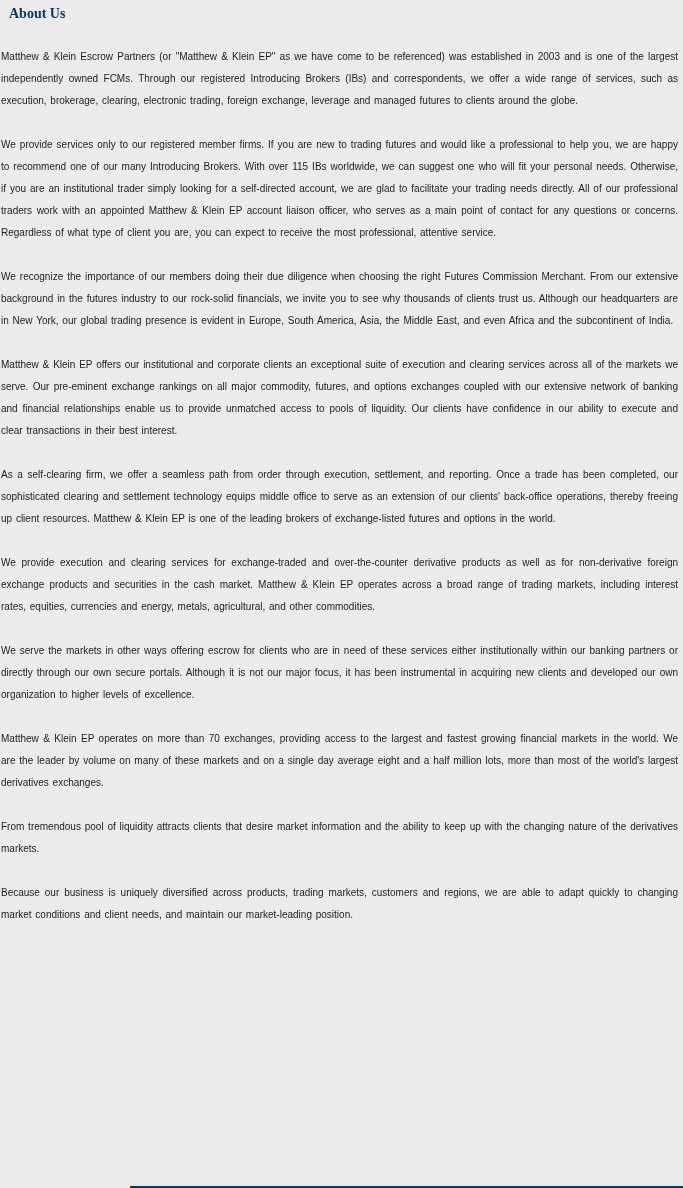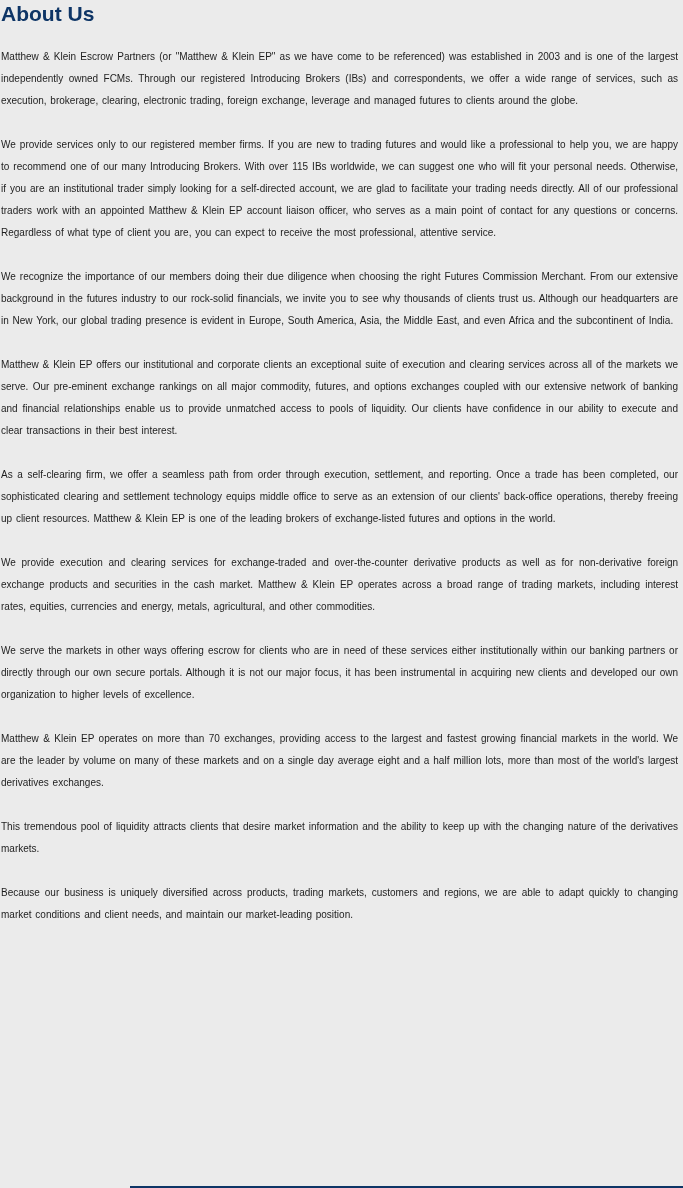--- a/index.html
+++ b/index.html
@@ -14,27 +14,28 @@
     position: relative;
   }
   .page {
     font-family: "Liberation Sans", sans-serif;
     color: var(--text, #1d1d1d);
     width: 683px;
     box-sizing: border-box;
     padding: 0 1px 0 1px;
   }
   .page-title {
-    font-size: 21px;
+    font-size: 14px;
     line-height: 24px;
     font-weight: bold;
     color: var(--heading, #0e3566);
-    margin: 0 0 20px 0;
+    margin: 0 0 20px 8px;
     padding-top: 2px;
     letter-spacing: 0;
+    font-family: Liberation Serif, serif;
   }
   .paragraphs p {
     font-size: 10px;
     line-height: 22px;
     text-align: justify;
     margin: 0 4px 22px 0;
     word-spacing: 1px;
   }
   .footer-line {
     position: absolute;
@@ -63,20 +64,20 @@
 
       <p>As a self-clearing firm, we offer a seamless path from order through execution, settlement, and reporting. Once a trade has been completed, our sophisticated clearing and settlement technology equips middle office to serve as an extension of our clients' back-office operations, thereby freeing up client resources. Matthew &amp; Klein EP is one of the leading brokers of exchange-listed futures and options in the world.</p>
 
       <p>We provide execution and clearing services for exchange-traded and over-the-counter derivative products as well as for non-derivative foreign exchange products and securities in the cash market. Matthew &amp; Klein EP operates across a broad range of trading markets, including interest rates, equities, currencies and energy, metals, agricultural, and other commodities.</p>
 
 
       <p>We serve the markets in other ways offering escrow for clients who are in need of these services either institutionally within our banking partners or directly through our own secure portals. Although it is not our major focus, it has been instrumental in acquiring new clients and developed our own organization to higher levels of excellence.</p>
 
       <p>Matthew &amp; Klein EP operates on more than 70 exchanges, providing access to the largest and fastest growing financial markets in the world. We are the leader by volume on many of these markets and on a single day average eight and a half million lots, more than most of the world's largest derivatives exchanges.</p>
 
-      <p>This tremendous pool of liquidity attracts clients that desire market information and the ability to keep up with the changing nature of the derivatives markets.</p>
+      <p>From tremendous pool of liquidity attracts clients that desire market information and the ability to keep up with the changing nature of the derivatives markets.</p>
 
       <p>Because our business is uniquely diversified across products, trading markets, customers and regions, we are able to adapt quickly to changing market conditions and client needs, and maintain our market-leading position.</p>
 
     </div>
 </div>
 
 <div class="footer-line"></div>
 
 </body></html>

